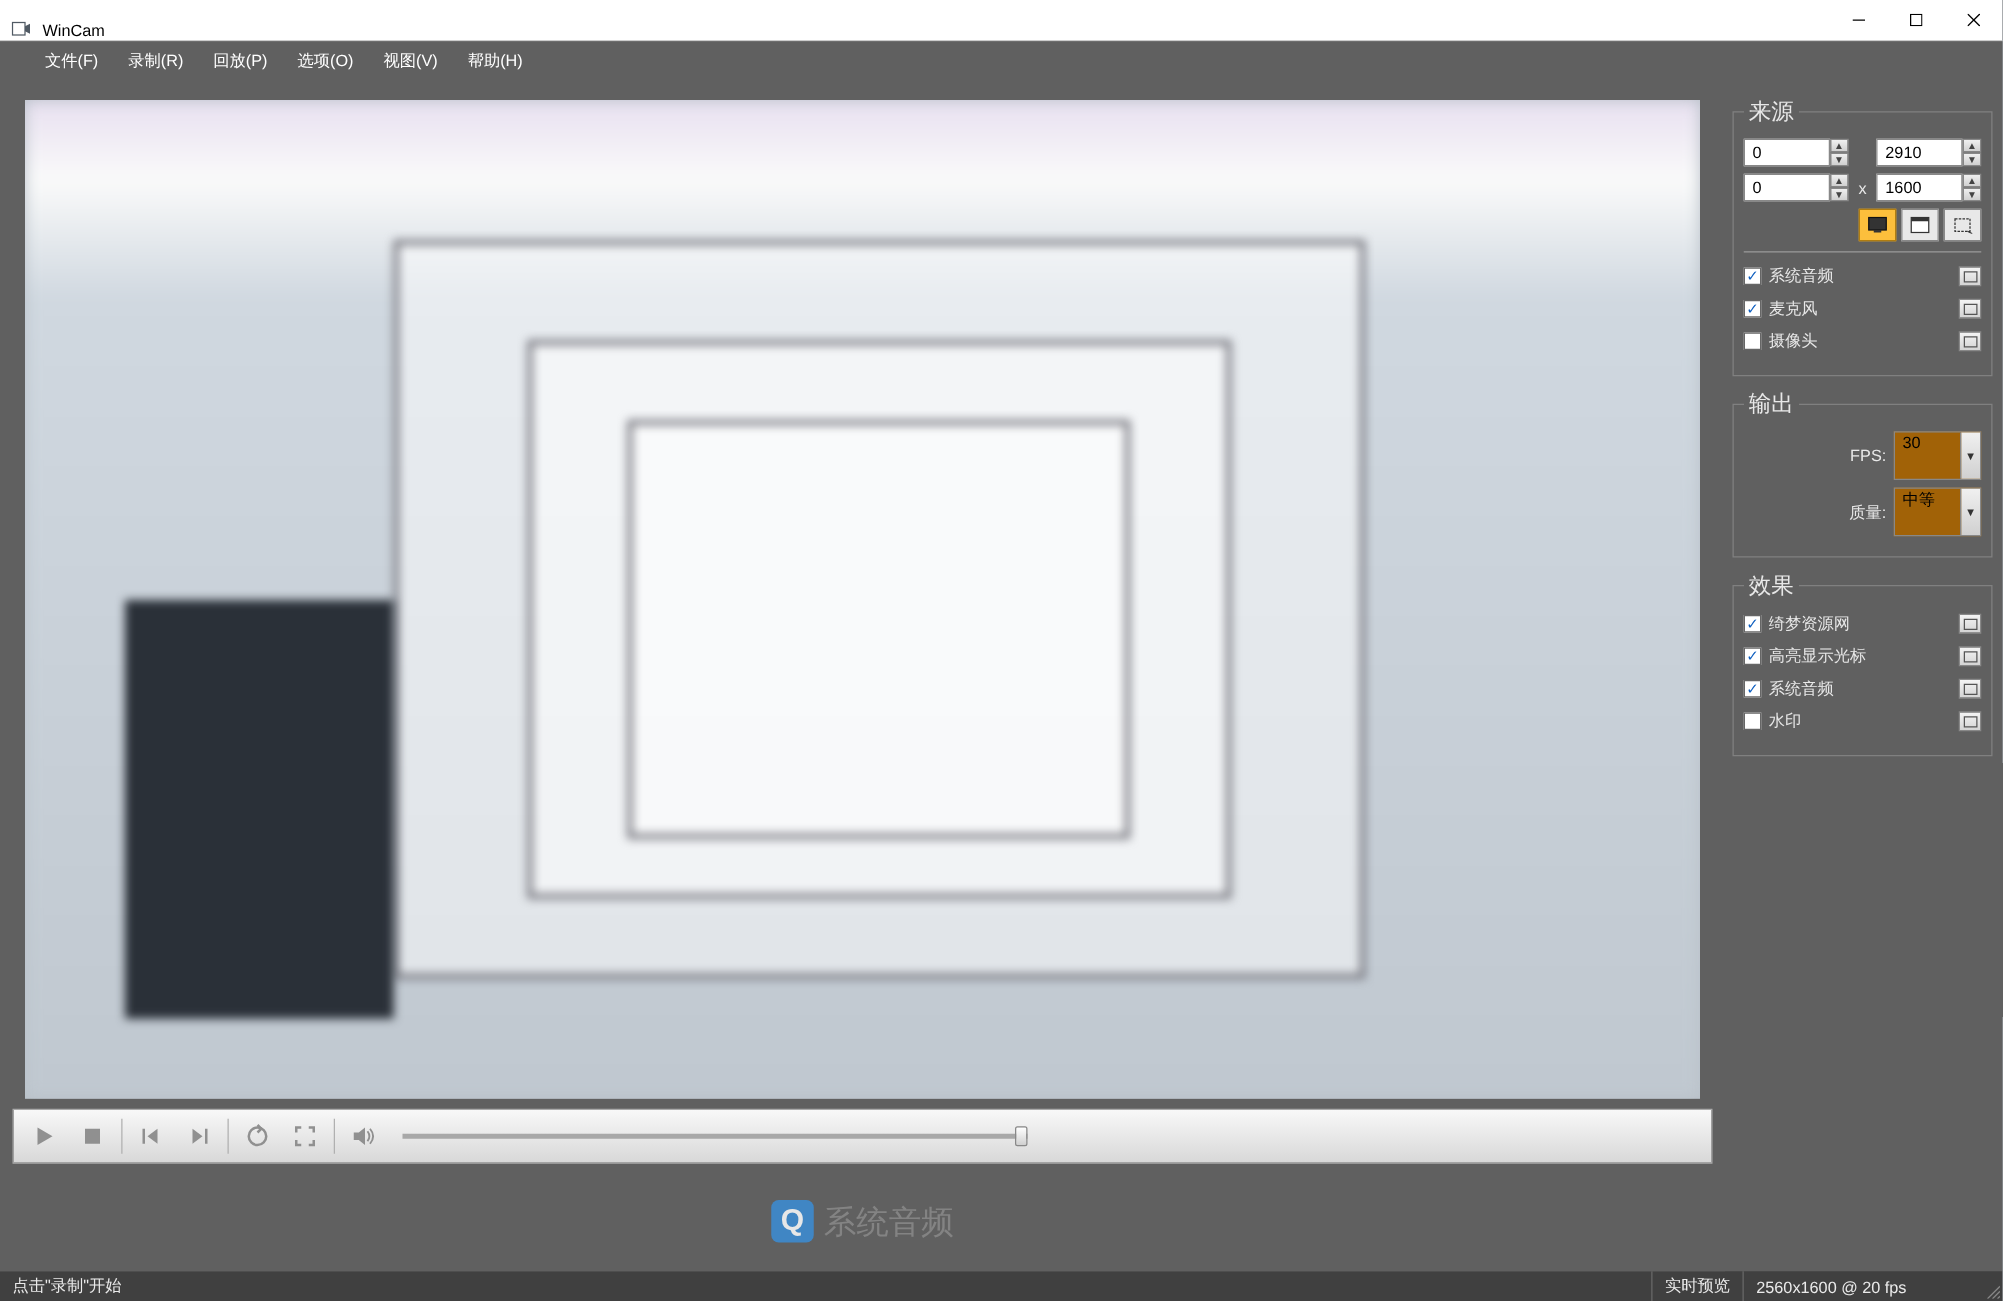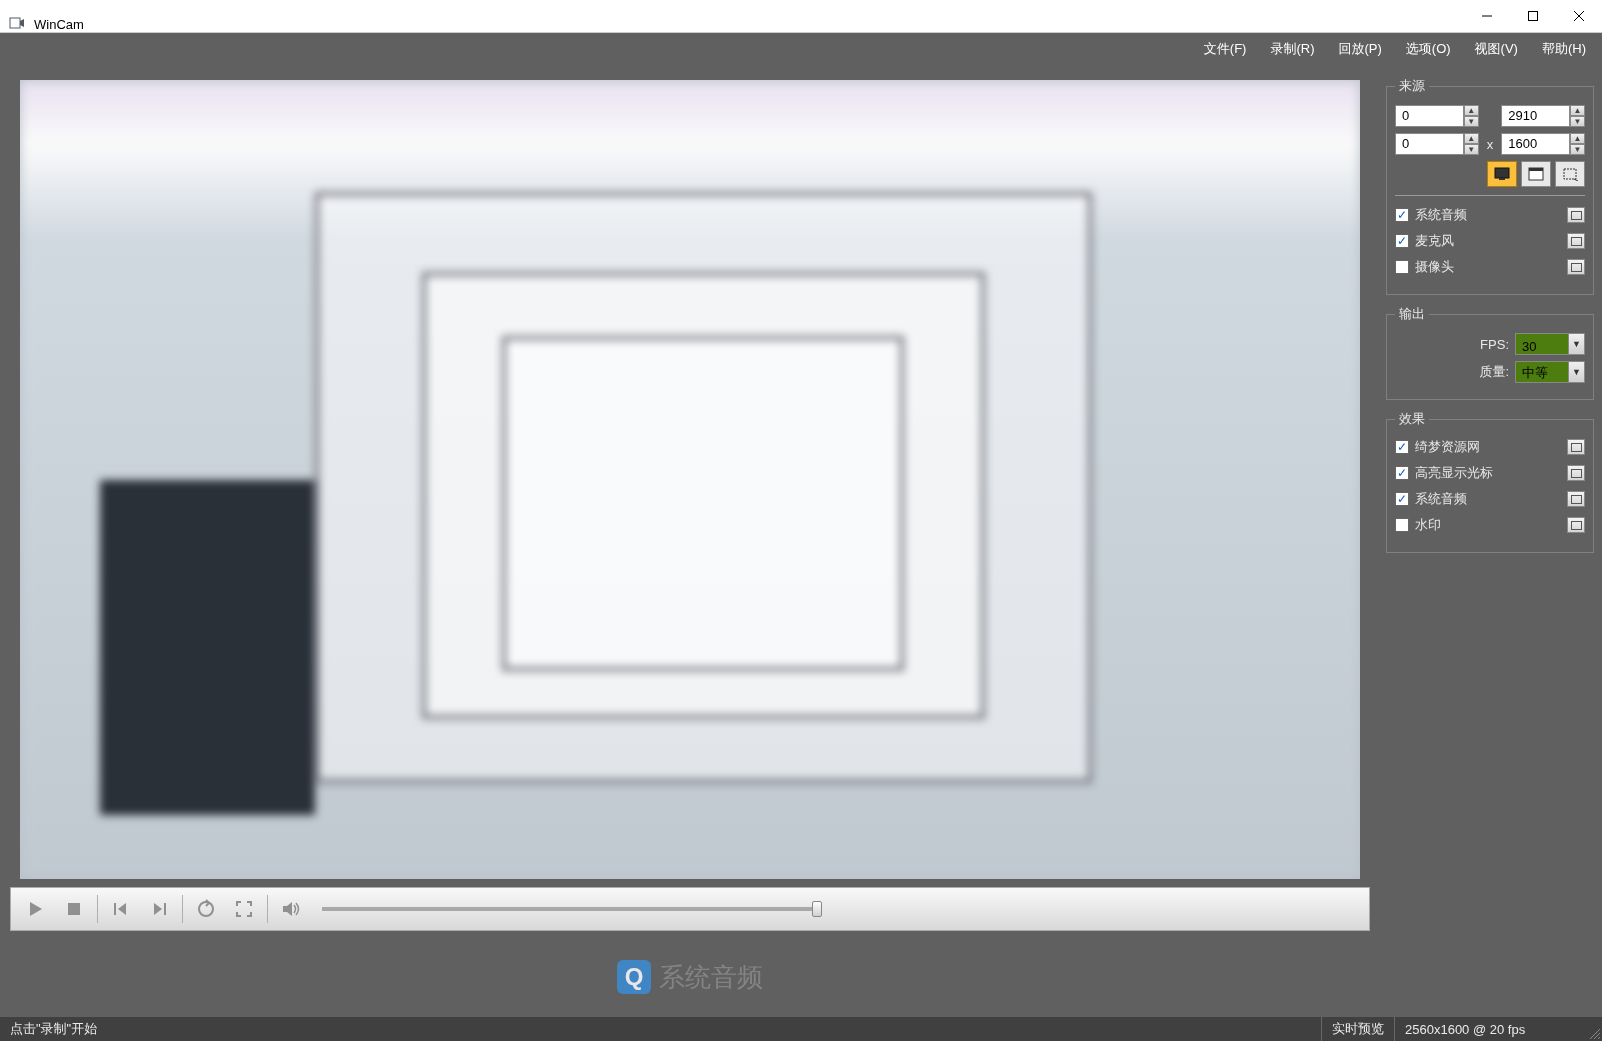--- a/index.html
+++ b/index.html
@@ -7,21 +7,21 @@
 body { background: #606060; display: flex; flex-direction: column; }
 
 
 .titlebar { height: 33px; background: #fff; display: flex; align-items: flex-end; padding-left: 8px; border-bottom: 1px solid #ccc; }
 .titlebar .app-icon { width: 18px; height: 18px; margin-right: 8px; display: flex; align-items: center; justify-content: center; }
 .titlebar .title { flex: 0 0 auto; color: #000; }
 .titlebar .spacer { flex: 1; }
 .win-btn { width: 46px; height: 32px; display: flex; align-items: center; justify-content: center; color: #000; }
 
 
-.menubar { height: 32px; background: #606060; display: flex; align-items: center; padding: 0 4px; justify-content: flex-end; }
+.menubar { height: 32px; background: #606060; display: flex; align-items: center; padding: 0 24px; }
 .menu-item { color: #fff; padding: 6px 12px; cursor: pointer; }
 
 
 .main { flex: 1; display: flex; min-height: 0; }
 .left { flex: 1; display: flex; flex-direction: column; min-height: 0; }
 .preview-wrap { flex: 1; background: #606060; display: flex; align-items: center; justify-content: center; padding: 15px 20px 6px 20px; }
 .preview { width: 100%; height: 100%; background: #b8c0c8; position: relative; overflow: hidden; display:flex; align-items:center; justify-content:center;}
 .preview .blur-sim { position:absolute; inset:0; background: linear-gradient(180deg,#e8e0f0 0%,#fafafa 8%,#d0d8e0 20%,#c0c8d0 100%); filter: blur(6px); }
 .preview .blur-rect { position:absolute; border:4px solid #707078; background:rgba(255,255,255,0.5); filter: blur(4px);}
 .preview .dark-panel{position:absolute; background:#2a3038; filter:blur(4px);}
@@ -43,38 +43,38 @@
 .status-cell { padding: 3px 10px; display:flex; align-items:center;}
 .status-cell.sep { border-left: 1px solid #686868; }
 .status-spacer { flex: 1; }
 .grip { width:18px; display:flex; align-items:flex-end; justify-content:flex-end; padding:2px;}
 
 
 .right { width: 222px; background: #606060; display: flex; flex-direction: column; gap: 10px; padding: 12px 8px 8px 6px; }
 .record-btn { height: 46px; background: linear-gradient(#f5f5f5,#d8d8d8); border:1px solid #808080; display:flex; align-items:center; justify-content:center; gap:40px; cursor:pointer; color:#202020;}
 .record-btn .dot { width:16px; height:16px; background: radial-gradient(circle at 35% 35%, #ff7060, #bb1a00); border-radius:50%; border:1px solid #802010; margin-left:-30px;}
 fieldset { border:1px solid #808080; padding: 10px 8px 10px 8px; color:#e8e8e8; }
-legend { color:#e8e8e8; padding:0 4px; font-size:13px;}
+legend { color:#e8e8e8; padding:0 4px; font-size:18px;}
 .row { display:flex; align-items:center; gap:6px; margin-bottom:6px;}
 .spin-wrap { flex:1; display:flex; }
 .spin-val { flex:1; height:22px; background:#fff; color:#000; border:1px solid #888; padding:2px 6px; font-size:13px;}
 .spin-btns { width:15px; display:flex; flex-direction:column;}
 .spin-btns div{flex:1; background:linear-gradient(#f0f0f0,#d0d0d0); border:1px solid #888; display:flex; align-items:center; justify-content:center; font-size:8px; color:#444; cursor:pointer;}
 .src-x { color:#e8e8e8; padding:0 2px;}
 .tool-row{display:flex; justify-content:flex-end; gap:4px; margin:6px 0 8px 0;}
 .tool-btn{width:30px; height:26px; border:1px solid #888; background:#e8e8e8; display:flex; align-items:center; justify-content:center; cursor:pointer;}
 .tool-btn.active{background:#fcbf3c; border-color:#b07d10;}
 .hr{height:1px; background:#9a9a9a; margin:4px 0 10px 0;}
 .chk-row{display:flex; align-items:center; gap:6px; margin-bottom:8px;}
 .chk{width:14px; height:14px; background:#fff; border:1px solid #666; display:flex; align-items:center; justify-content:center; color:#1060c0; font-size:12px; cursor:pointer;}
 .cfg-btn{width:18px; height:16px; margin-left:auto; background:linear-gradient(#f4f4f4,#d4d4d4); border:1px solid #888; cursor:pointer; position:relative;}
 .cfg-btn::after{content:""; position:absolute; left:3px; top:3px; width:9px; height:7px; border:1px solid #555;}
 .out-row{display:flex; align-items:center; justify-content:flex-end; gap:6px; margin-bottom:6px;}
 .out-label{color:#e8e8e8;}
-.select{width:70px; height:22px; background:#4d7c0f; border:1px solid #888; display:flex; align-items:flex-end;}
+.select{width:70px; height:39px; background:#a16207; border:1px solid #888; display:flex; align-items:flex-start;}
 .select .sval{flex:1; padding:0 6px; color:#000;}
 .select .sbtn{width:16px; height:100%; background:linear-gradient(#f0f0f0,#d0d0d0); border-left:1px solid #888; display:flex; align-items:center; justify-content:center; font-size:9px; color:#333; cursor:pointer;}
 
 svg { display:block; }
 </style>
 </head>
 <body>
 
 <div class="titlebar">
   <span class="app-icon">

